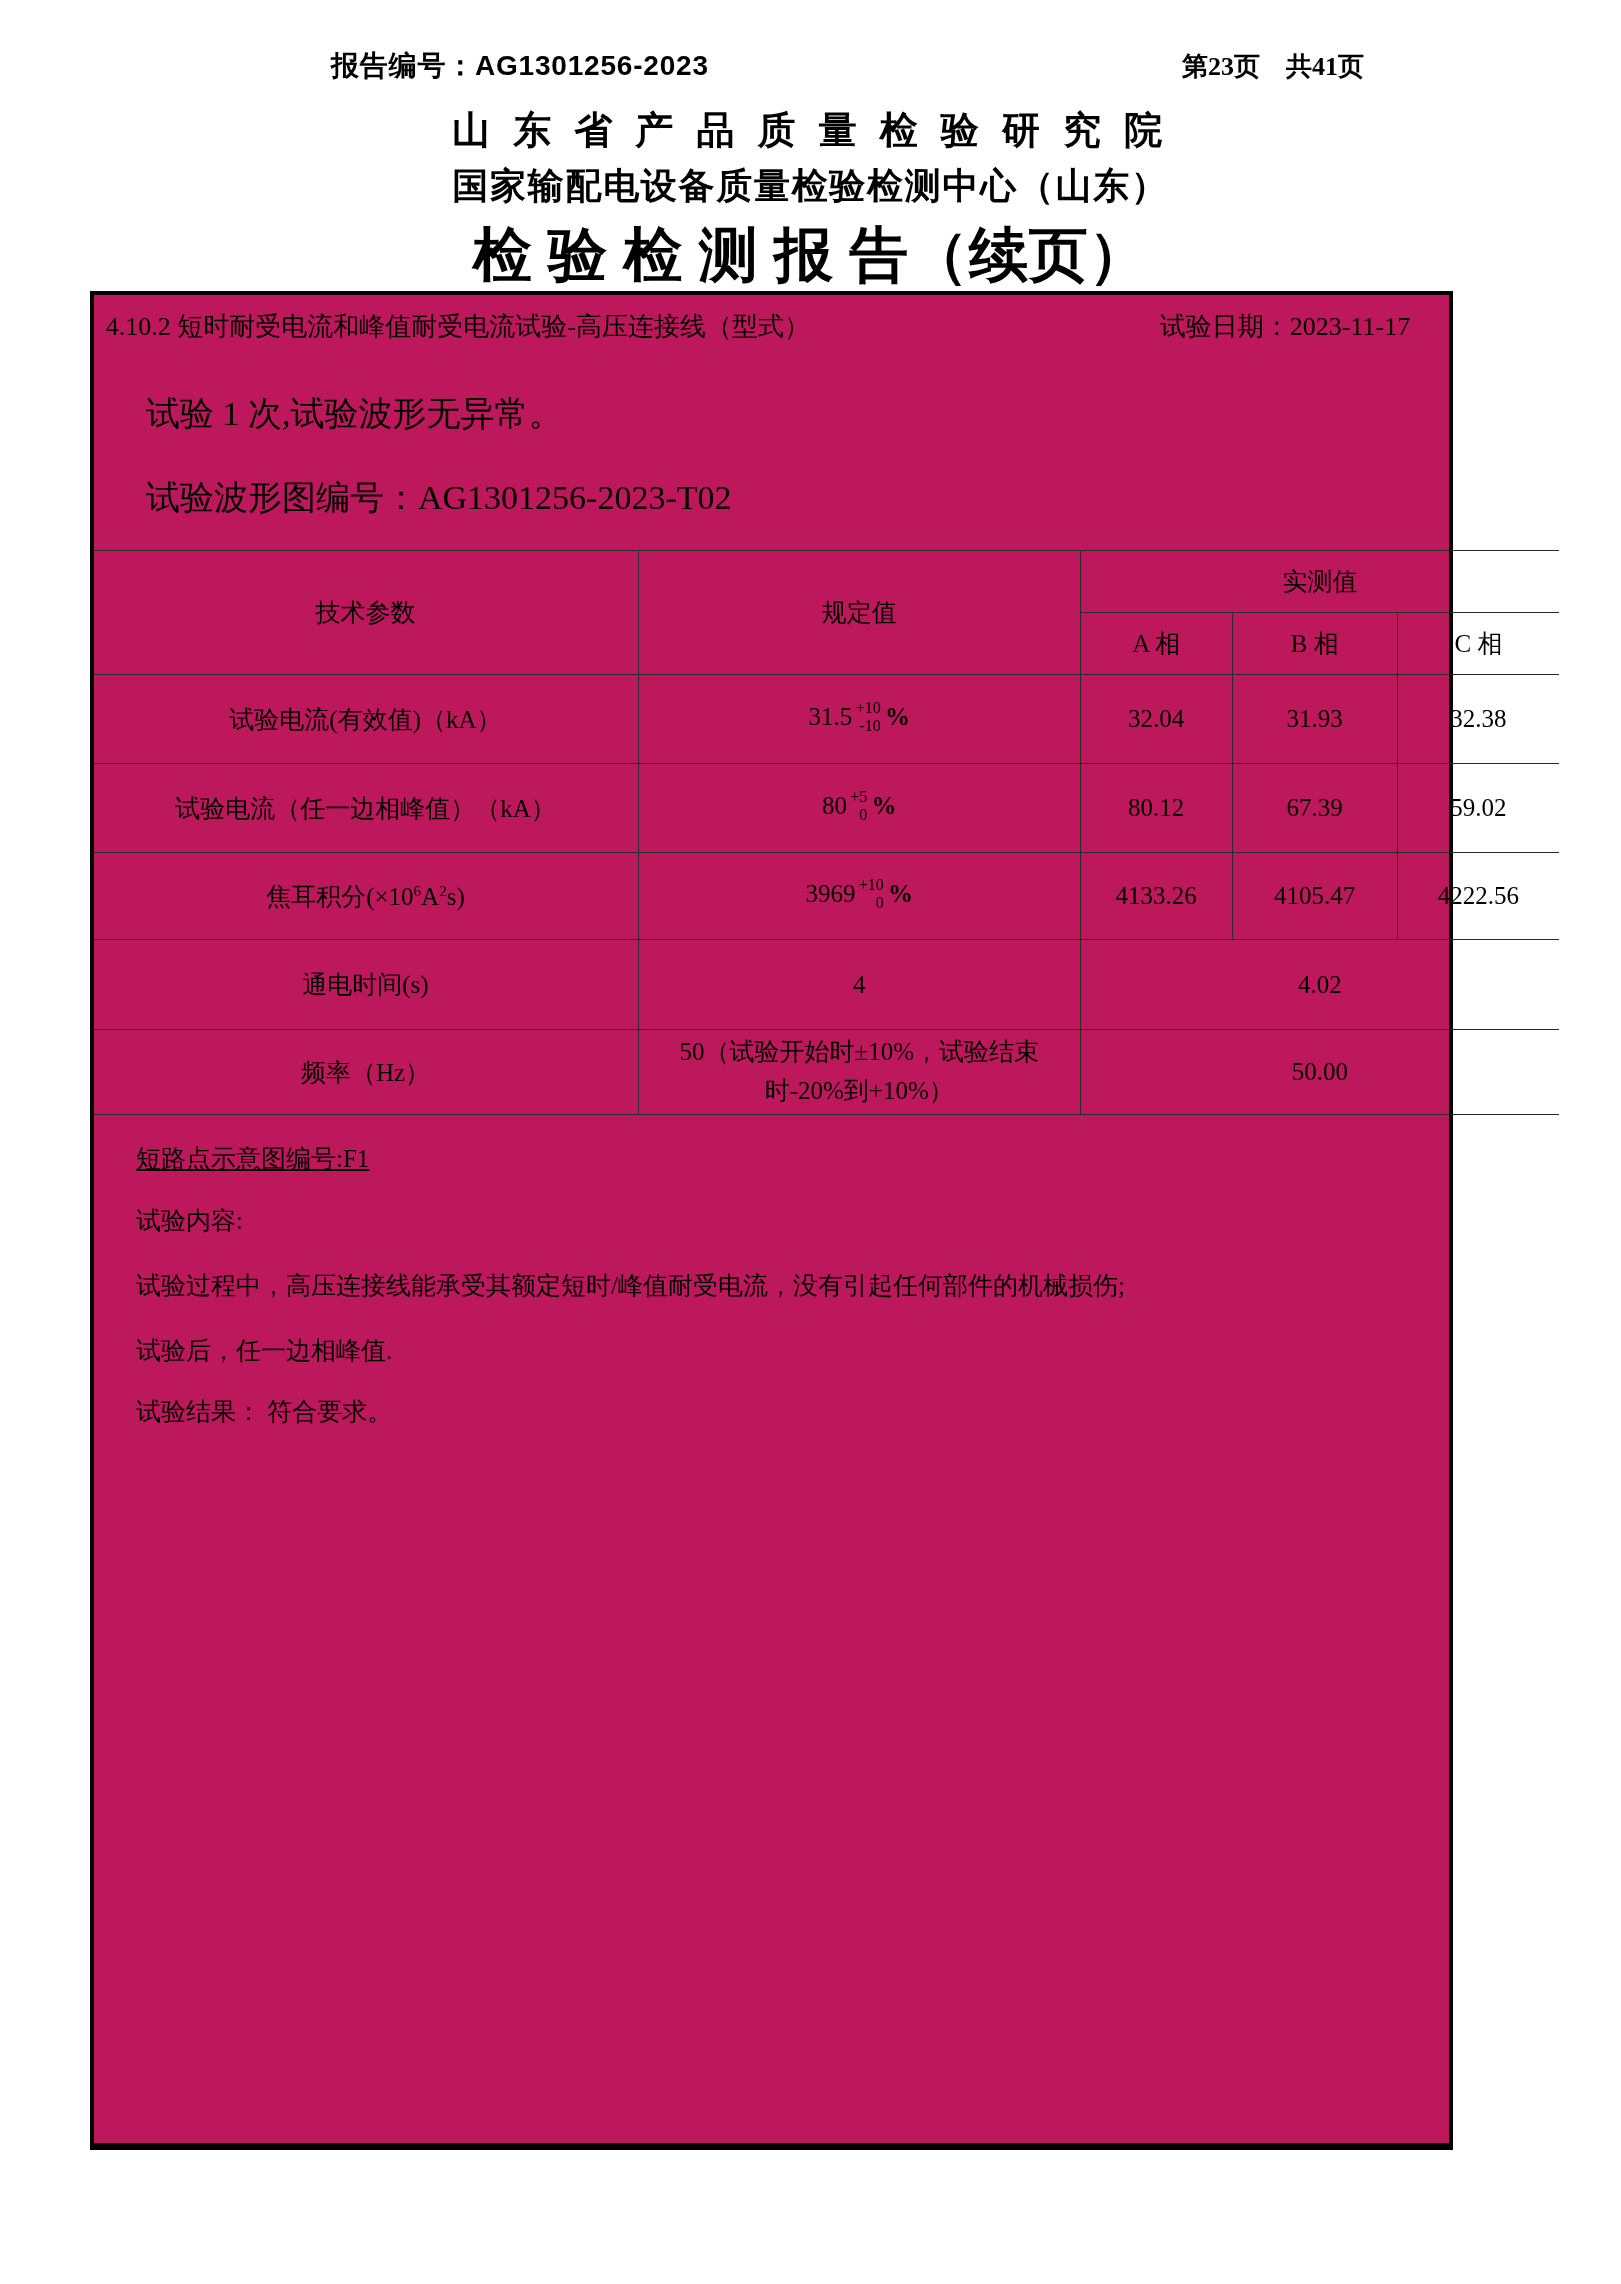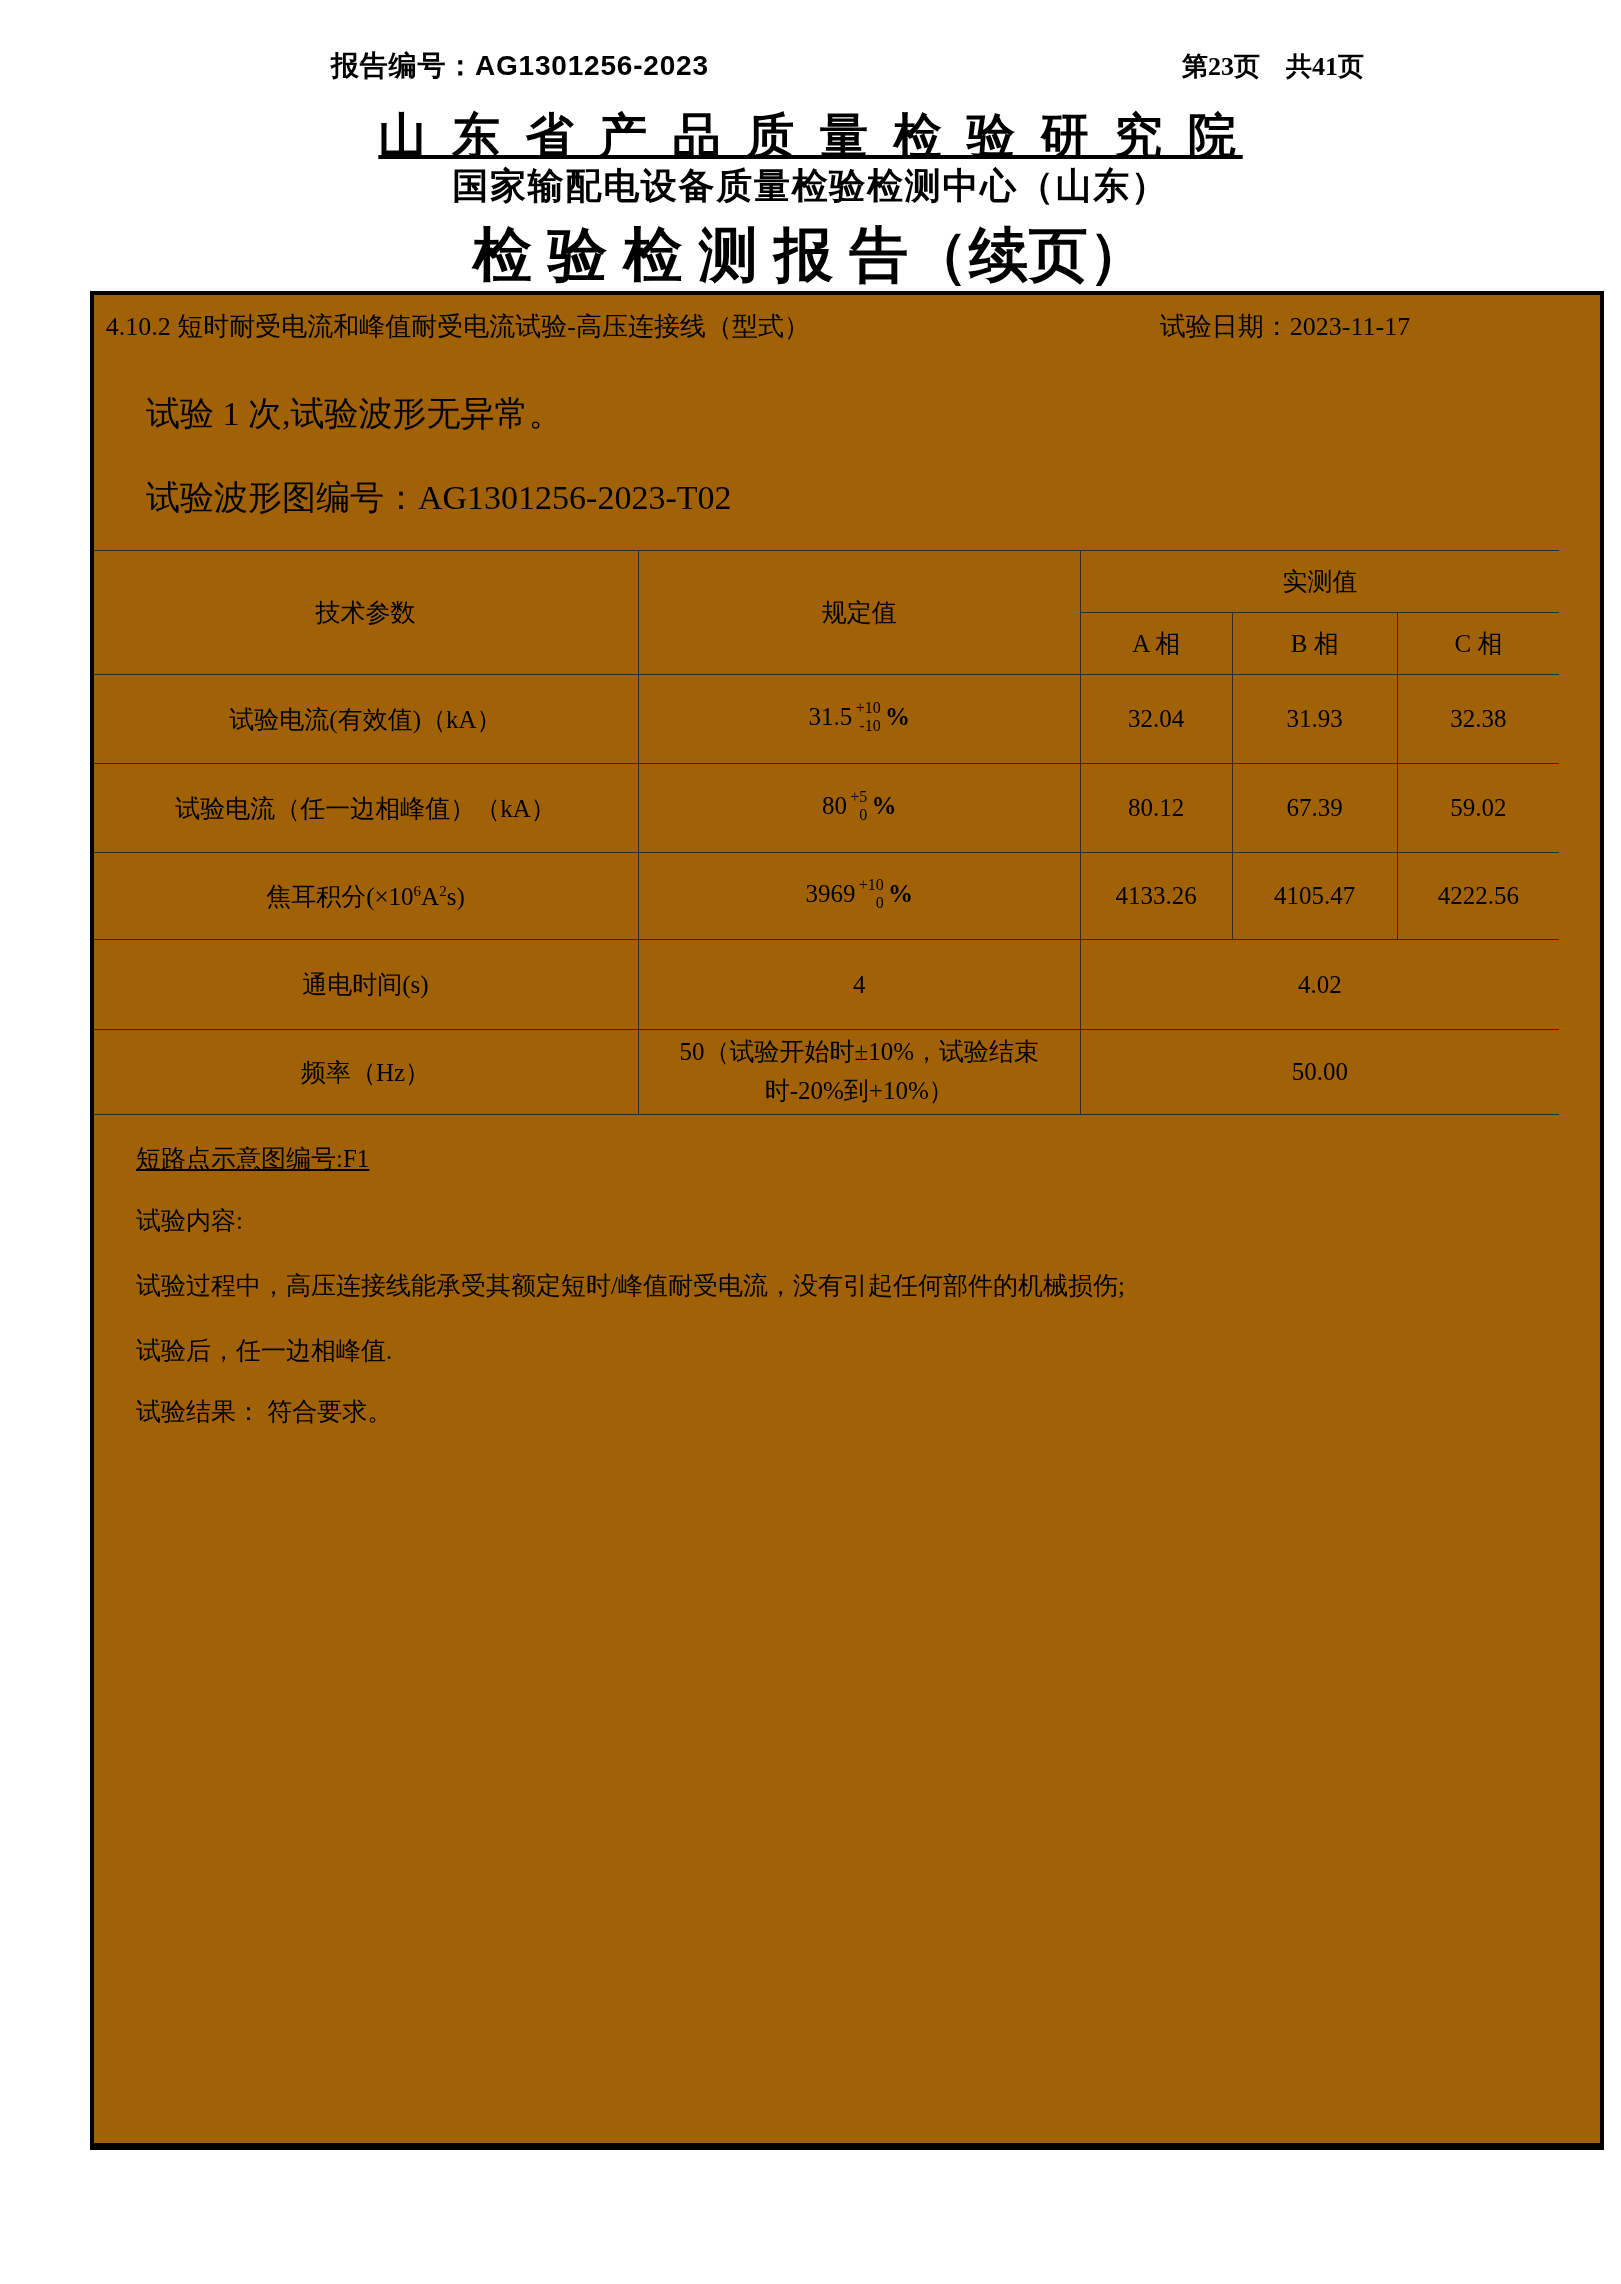--- a/index.html
+++ b/index.html
@@ -18,28 +18,28 @@
   }
   .page-info {
     position:absolute; top:49px; left:1182px;
     font-size:26px; font-weight:600; white-space:pre;
     font-family:"Liberation Serif","DejaVu Serif",serif;
   }
 
   
   .title-line { position:absolute; left:0; width:100%; text-align:center;
     font-weight:700; line-height:1.05; white-space:pre; }
-  .title-1 { top:111px; font-size:48px; letter-spacing:6.8px;text-decoration:underline; }
+  .title-1 { top:111px; font-size:38px; letter-spacing:6.8px; }
   .title-2 { top:168px; font-size:36px; letter-spacing:1.7px; }
   .title-3 { top:225px; font-size:59px; letter-spacing:0.8px; }
 
   
   .content-box {
-    position:absolute; left:90px; top:291px; width:1514px; height:1859px;
-    border:4.2px solid #000; border-bottom-width:7.6px; background:#a16207;
+    position:absolute; left:90px; top:291px; width:1363px; height:1859px;
+    border:4.2px solid #000; border-bottom-width:7.6px; background:#be185d;
   }
 
   .clause-row { position:absolute; top:13.5px; left:11.8px; width:1435px; font-size:26px; }
   .clause-title { display:inline-block; }
   .test-date { position:absolute; top:0; left:1054px; white-space:pre; }
 
   .note-line { position:absolute; left:52px; font-size:34px; white-space:pre; }
   .note-1 { top:96px; }
   .note-2 { top:180px; }
 

